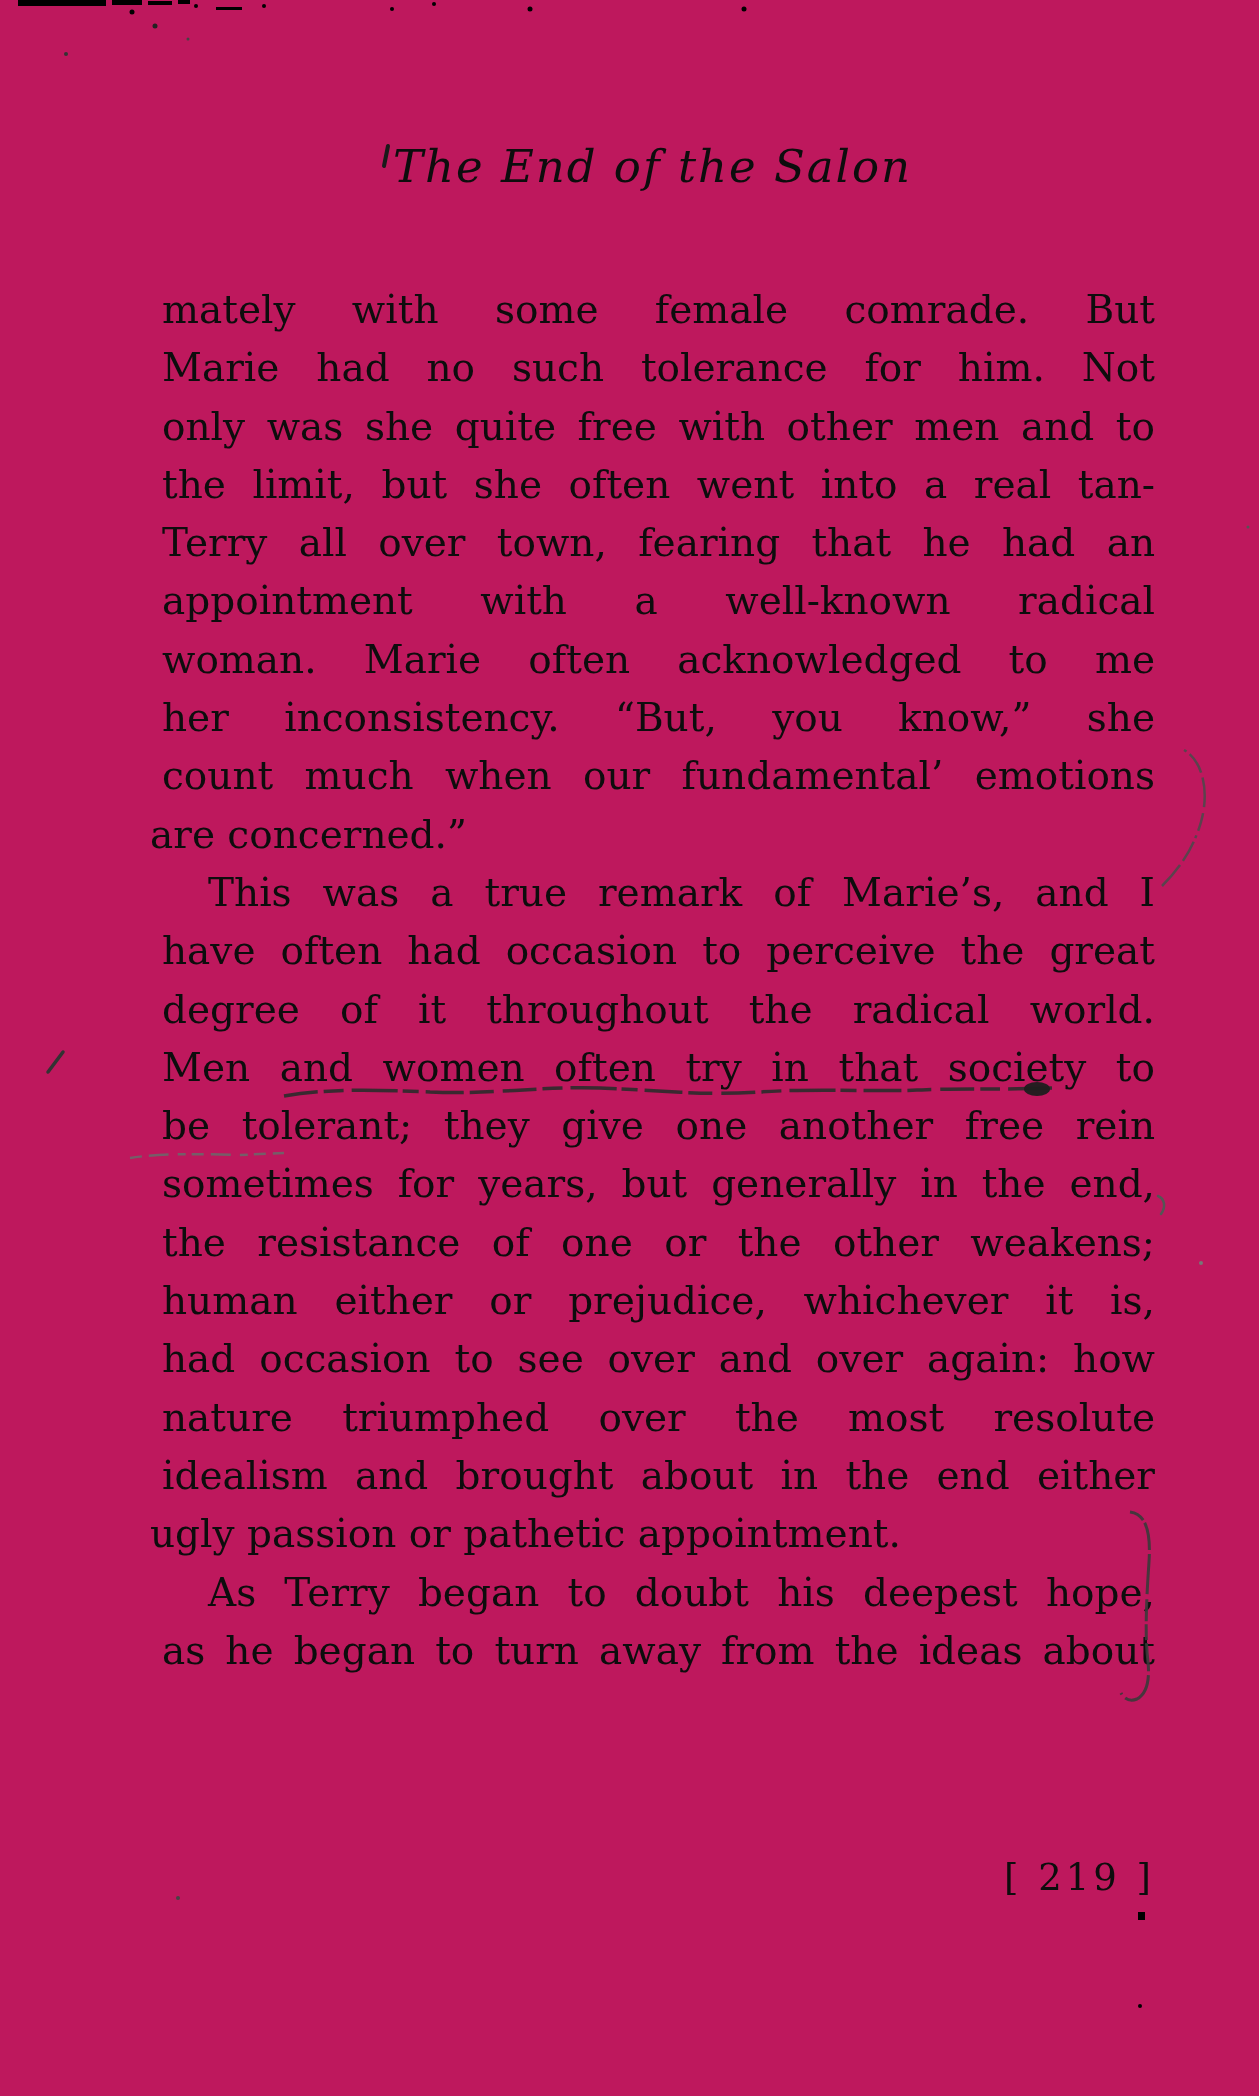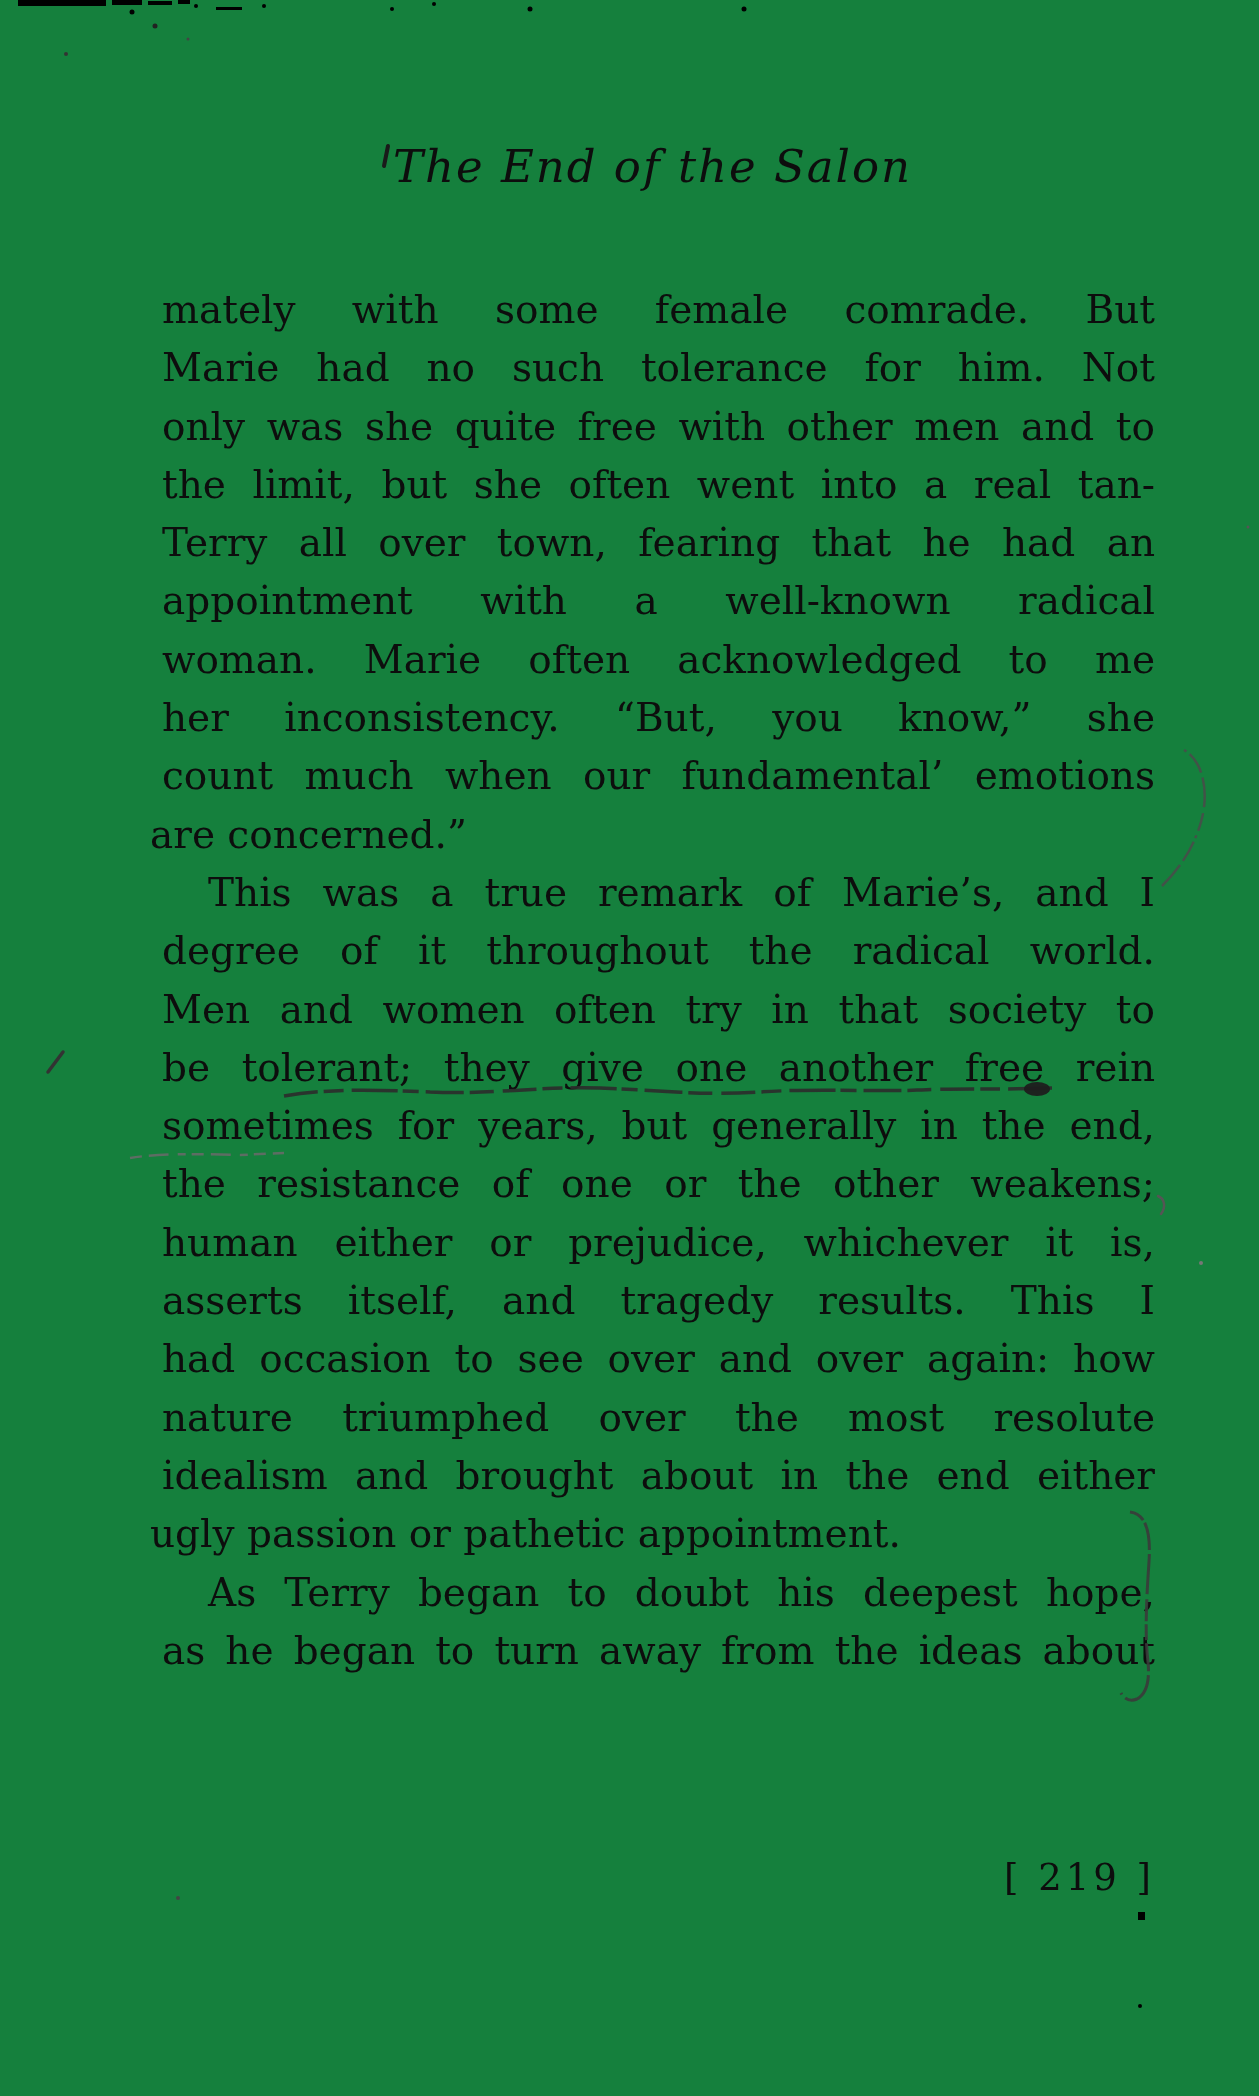--- a/index.html
+++ b/index.html
@@ -1,19 +1,19 @@
 <!DOCTYPE html>
 <html><head>
 <meta charset="utf-8">
 <style>
   html,body{margin:0;padding:0;background:#e8e8e8;}
   .page{
     position:relative;
     width:1259px;height:2096px;
-    background:#15803d;
+    background:#be185d;
     font-family:"DejaVu Serif","Liberation Serif",serif;
     color:#0d0d0d;
     overflow:hidden;
   }
   .running-title{
     position:absolute;
     top:140px;left:150px;width:1005px;
     text-align:center;
     font-style:italic;
     font-size:45px;
@@ -64,27 +64,27 @@
       <div class="line just">Marie had no such tolerance for him. Not</div>
       <div class="line just">only was she quite free with other men and to</div>
       <div class="line just">the limit, but she often went into a real tan-</div>
       <div class="line just">Terry all over town, fearing that he had an</div>
       <div class="line just">appointment with a well-known radical</div>
       <div class="line just">woman. Marie often acknowledged to me</div>
       <div class="line just">her inconsistency. “But, you know,” she</div>
       <div class="line just">count much when our fundamental’ emotions</div>
       <div class="line">are concerned.”</div>
       <div class="line just indent">This was a true remark of Marie’s, and I</div>
+      <div class="line just">have often had occasion to perceive the great</div>
       <div class="line just">degree of it throughout the radical world.</div>
       <div class="line just">Men and women often try in that society to</div>
       <div class="line just">be tolerant; they give one another free rein</div>
       <div class="line just">sometimes for years, but generally in the end,</div>
       <div class="line just">the resistance of one or the other weakens;</div>
       <div class="line just">human either or prejudice, whichever it is,</div>
-      <div class="line just">asserts itself, and tragedy results. This I</div>
       <div class="line just">had occasion to see over and over again: how</div>
       <div class="line just">nature triumphed over the most resolute</div>
       <div class="line just">idealism and brought about in the end either</div>
       <div class="line">ugly passion or pathetic appointment.</div>
       <div class="line just indent">As Terry began to doubt his deepest hope,</div>
       <div class="line just">as he began to turn away from the ideas about</div>
     </div>
 
   <div class="page-number">[ 219 ]</div>
 

